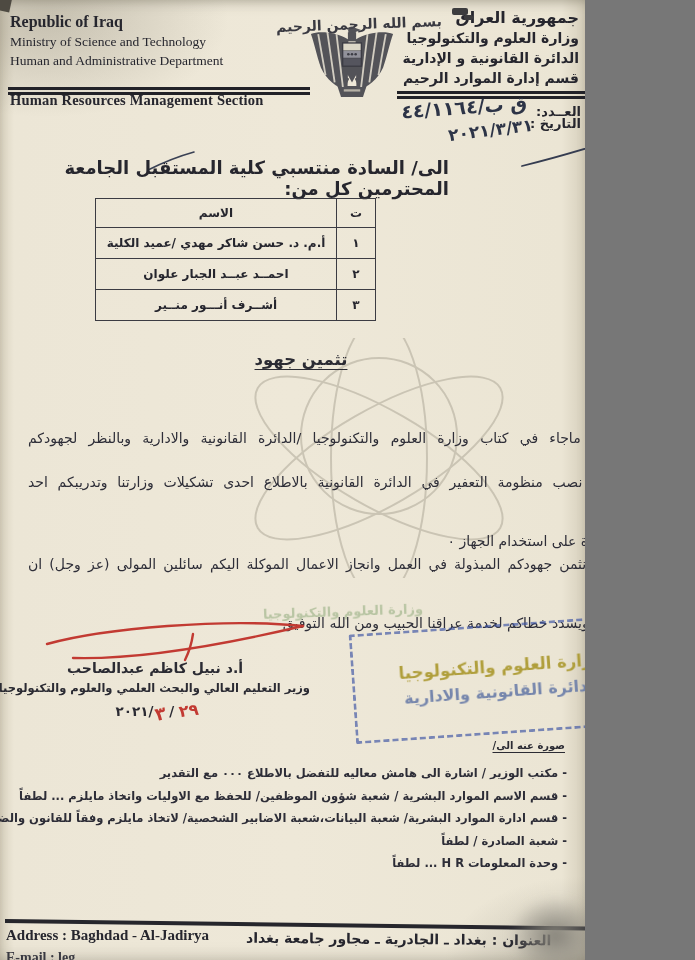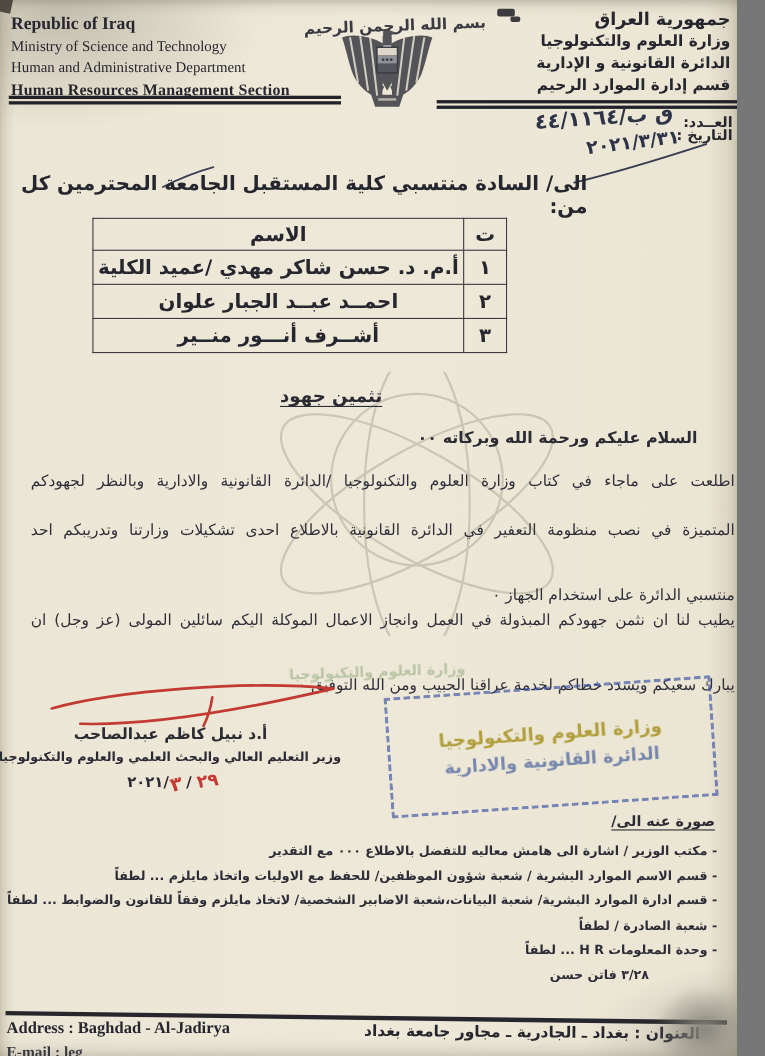--- a/index.html
+++ b/index.html
@@ -1,48 +1,48 @@
 <!DOCTYPE html>
 <html lang="ar"><head>
 <meta charset="utf-8">
 <style>
   html,body{margin:0;padding:0;}
   body{background:#777; font-family:"DejaVu Sans",sans-serif;}
   .page{
-    position:relative; width:670px; height:960px; overflow:hidden;
+    position:relative; width:585px; height:960px; overflow:hidden;
     background:
       radial-gradient(ellipse 260px 140px at 8% 2%, rgba(110,104,88,.30), transparent 70%),
       radial-gradient(ellipse 200px 120px at 100% 100%, rgba(120,116,105,.35), transparent 70%),
       linear-gradient(90deg, #d9d2bf 0px, #ece6d6 14px, #eee8d8 50%, #ebe5d4 96%, #d6cfbc 100%),
       #ece6d6;
     box-shadow: inset 0 8px 14px -8px rgba(90,85,70,.55), inset 0 -10px 16px -10px rgba(90,85,70,.4);
     color:#2b2b33;
   }
   .abs{position:absolute;}
   .ar{direction:rtl; font-family:"DejaVu Sans",sans-serif;}
   .en{font-family:"Liberation Serif","DejaVu Serif",serif;}
   
   .hdr-en{left:10px; top:12px; line-height:19.5px; color:#26262e;}
   .hdr-en .l1{font-size:16px; font-weight:bold;}
   .hdr-en .l2,.hdr-en .l3{font-size:13.5px;}
-  .hdr-en .l4{font-size:14.5px; font-weight:bold; letter-spacing:.2px; margin-top:2px;}
+  .hdr-en .l4{font-size:14.5px; font-weight:bold; letter-spacing:.2px; margin-top:20px;}
   .hdr-ar{right:6px; top:8px; text-align:right; line-height:20px; color:#26262e;}
   .hdr-ar .g1{font-size:16px; font-weight:bold; letter-spacing:1px; padding-left:28px;}
   .hdr-ar div{font-size:14px; font-weight:bold;}
   .rule{background:#222228;}
   .rule2{background:#222228;}
   .bismillah{left:264px; top:16px; width:190px; text-align:center; font-size:14px; font-weight:bold;
     color:#3a3a42; transform:rotate(-2deg); letter-spacing:1px;}
   
   .ref-label{font-size:13px; font-weight:bold; color:#26262e;}
   .hand{color:#2d3447; font-weight:bold;}
   
   .addr{right:136px; top:157px; font-size:18px; font-weight:bold; color:#26262e;}
   table.names{border-collapse:collapse; direction:rtl;}
-  table.names td,table.names th{border:1.6px solid #3b3b42; font-size:18px; font-weight:bold;
+  table.names td,table.names th{border:1.6px solid #3b3b42; font-size:12px; font-weight:bold;
     text-align:center; color:#26262e; padding:0 4px; white-space:nowrap;}
   
   .subject{left:236px; top:350px; width:130px; text-align:center; font-size:16.5px; font-weight:bold;
     text-decoration:underline; text-underline-offset:4px; color:#2b2b33;}
   .salut{right:36px; top:391px; font-size:14.5px; font-weight:bold;}
   .para{left:28px; width:640px; direction:rtl; color:#2e2e38;}
   .pline{font-size:14px; font-weight:normal; height:44px; line-height:17px; overflow:visible;
     text-align:justify; text-align-last:justify;}
   .pline.short{text-align:right; text-align-last:right;margin-top:15px;}
   
@@ -54,21 +54,21 @@
   .red-month{display:inline-block; font-size:18px; transform:rotate(-14deg) translateY(4px);}
   
   .stamp{left:352px; top:624px; width:292px; height:104px; transform:rotate(-4deg);
     border:3px dashed rgba(62,85,165,.72); border-radius:2px; display:flex; flex-direction:column;
     justify-content:center; align-items:center; gap:6px; opacity:.92;}
   .stamp .s1{font-size:16.5px; font-weight:bold; letter-spacing:.5px; filter:blur(.3px);}
   .stamp .s2{font-size:16px; font-weight:bold; letter-spacing:.5px; filter:blur(.3px);}
   .ghost{left:238px; top:604px; width:210px; font-size:13px; font-weight:bold; color:rgba(105,145,85,.40);
     filter:blur(.7px); transform:rotate(-2deg); text-align:center;}
   
-  .cc-head{right:20px; top:740px; font-size:13px; font-weight:bold; text-decoration:underline;
+  .cc-head{right:20px; top:740px; font-size:10px; font-weight:bold; text-decoration:underline;
     text-underline-offset:3px;}
   .cc{right:18px; top:762px; width:530px; direction:rtl; text-align:right; color:#2d2d37;}
   .cc .item{font-size:11.5px; font-weight:bold; line-height:22.5px; white-space:nowrap;}
   .cc .item.last{padding-right:62px;}
   
   .foot-rule{left:5px; top:919px; width:656px; height:3.5px; background:#26262c; transform:rotate(.75deg); transform-origin:left center;}
   .addr-en{left:6px; top:927px; font-size:15px; font-weight:bold; color:#26262e;}
   .email-en{left:6px; top:950px; font-size:14px; font-weight:bold; color:#3a3a42;}
   .addr-ar{right:34px; top:931px; font-size:14px; font-weight:bold; transform:rotate(.5deg); color:#26262e;}
   
@@ -173,21 +173,20 @@
     <g stroke="#a9a393" stroke-width="2" fill="none" opacity=".5">
       <ellipse cx="157" cy="120" rx="140" ry="48" transform="rotate(30 157 120)"></ellipse>
       <ellipse cx="157" cy="120" rx="140" ry="48" transform="rotate(150 157 120)"></ellipse>
       <ellipse cx="157" cy="120" rx="140" ry="48" transform="rotate(90 157 120)"></ellipse>
       <circle cx="157" cy="98" r="78"></circle>
     </g>
   </svg>
 
   <div class="abs subject ar">تثمين جهود</div>
 
-  <div class="abs ar salut">السلام عليكم ورحمة الله وبركاته ٠٠</div>
 
   <div class="abs para" style="top:430px;">
     <div class="pline">اطلعت على ماجاء في كتاب وزارة العلوم والتكنولوجيا /الدائرة القانونية والادارية وبالنظر لجهودكم</div>
     <div class="pline">المتميزة في نصب منظومة التعفير في الدائرة القانونية بالاطلاع احدى تشكيلات وزارتنا وتدريبكم احد</div>
     <div class="pline short">منتسبي الدائرة على استخدام الجهاز ٠</div>
   </div>
 
   <div class="abs para" style="top:556px;">
     <div class="pline">يطيب لنا ان نثمن جهودكم المبذولة في العمل وانجاز الاعمال الموكلة اليكم سائلين المولى (عز وجل) ان</div>
     <div class="pline short">يبارك سعيكم ويسدد خطاكم لخدمة عراقنا الحبيب ومن الله التوفيق ٠</div>
@@ -214,21 +213,20 @@
     <div class="s2" style="color:#6c7ea9;">الدائرة القانونية والادارية</div>
   </div>
 
   <div class="abs ar cc-head">صورة عنه الى/</div>
   <div class="abs cc ar">
     <div class="item">- مكتب الوزير / اشارة الى هامش معاليه للتفضل بالاطلاع ٠٠٠ مع التقدير</div>
     <div class="item">- قسم الاسم الموارد البشرية / شعبة شؤون الموظفين/ للحفظ مع الاوليات واتخاذ مايلزم ... لطفاً</div>
     <div class="item">- قسم ادارة الموارد البشرية/ شعبة البيانات،شعبة الاضابير الشخصية/ لاتخاذ مايلزم وفقاً للقانون والضوابط ... لطفاً</div>
     <div class="item">- شعبة الصادرة / لطفاً</div>
     <div class="item">- وحدة المعلومات H R ... لطفاً</div>
-    <div class="item last">٣/٢٨ فاتن حسن</div>
   </div>
 
   <div class="abs foot-rule"></div>
   <div class="abs addr-en en">Address : Baghdad - Al-Jadirya</div>
   <div class="abs email-en en">E-mail : leg</div>
   <div class="abs addr-ar ar">العنوان : بغداد ـ الجادرية ـ مجاور جامعة بغداد</div>
 
   <div class="abs corner-tl"></div>
   <div class="abs smudge" style="left:452px; top:8px; width:16px; height:7px;"></div>
   <div class="abs smudge" style="left:464px; top:15px; width:9px; height:5px;"></div>

